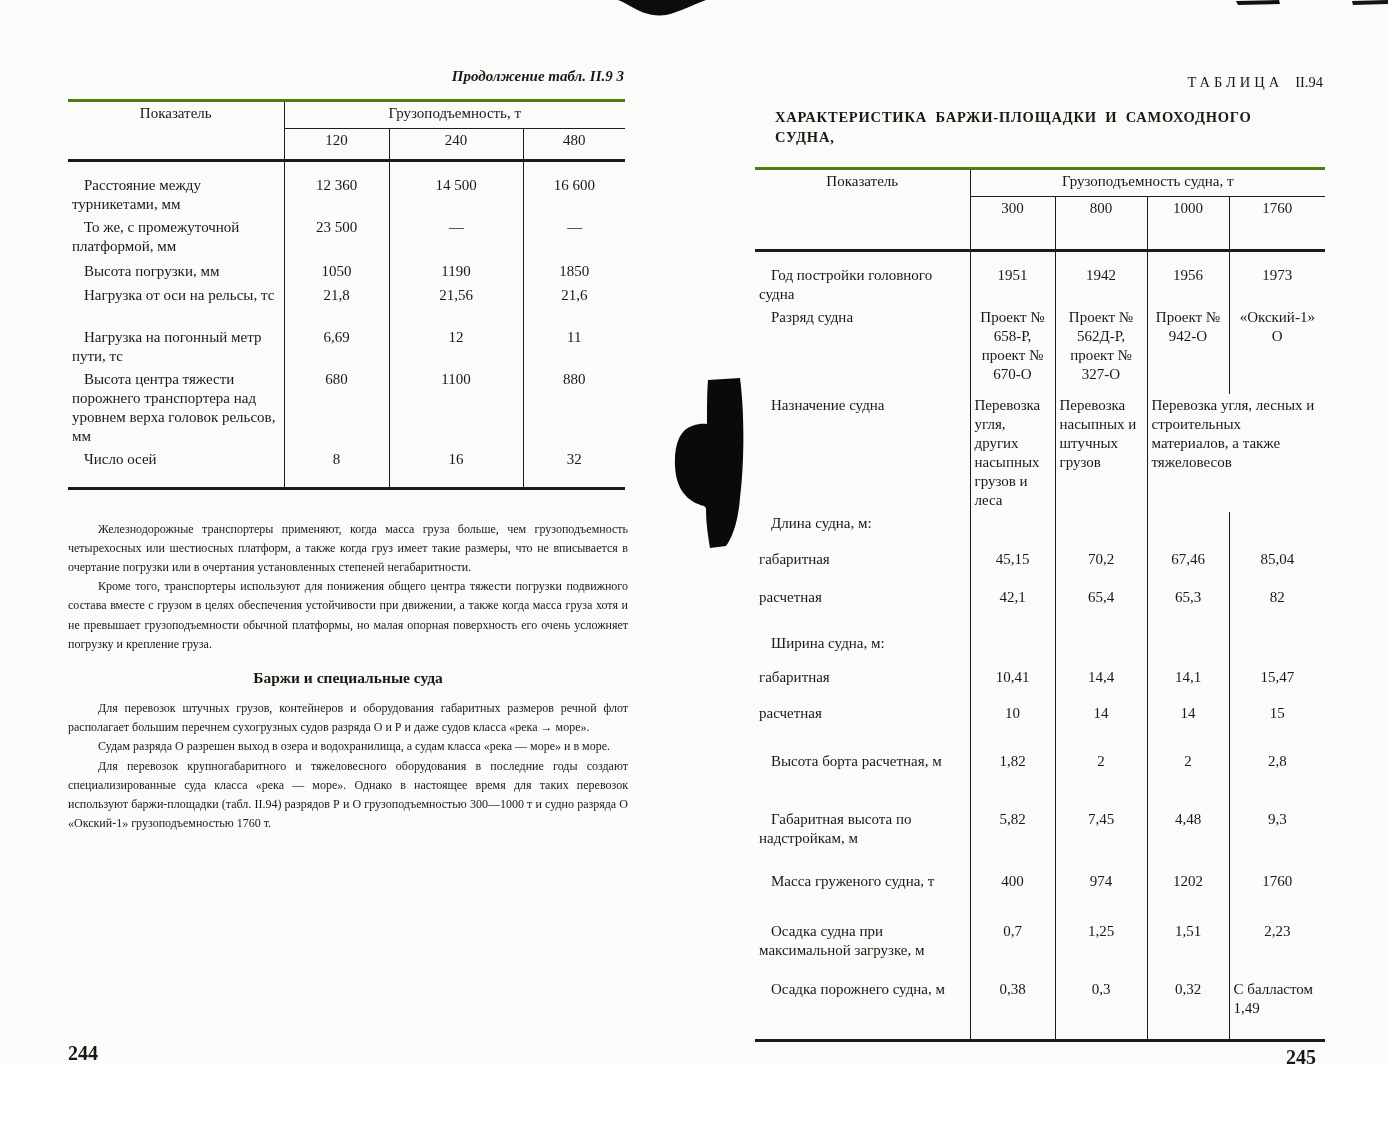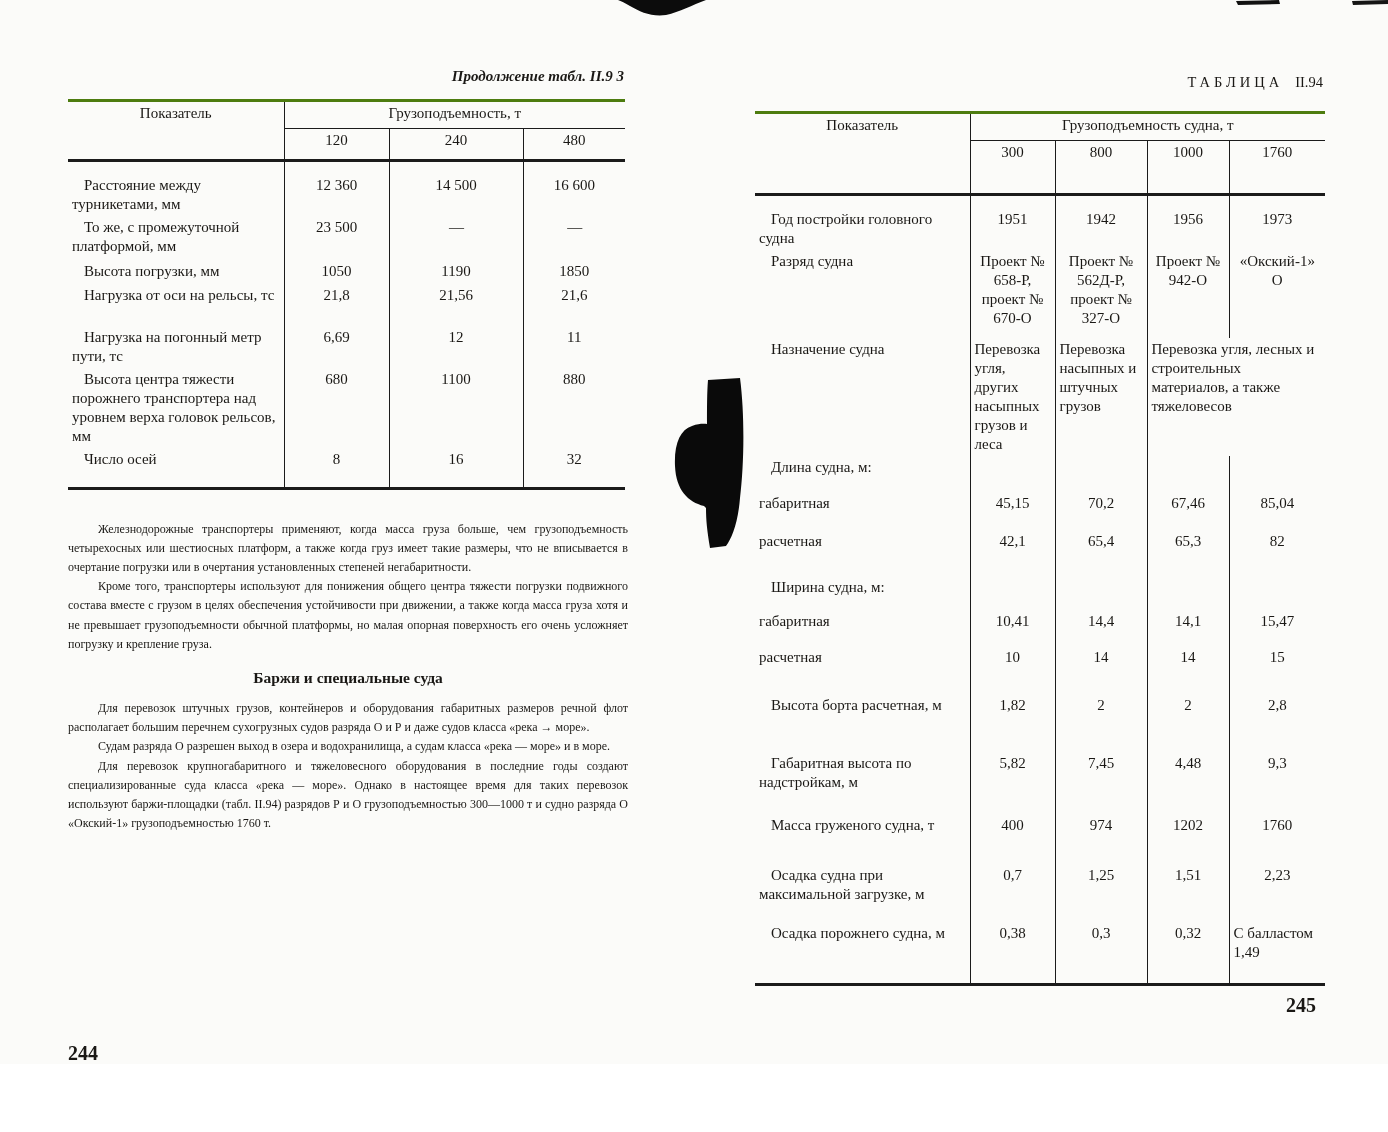--- a/index.html
+++ b/index.html
@@ -50,21 +50,21 @@
   .body-p {
     margin: 0; font-size: 12px; line-height: 19.2px;
     text-align: justify; text-indent: 30px;
   }
   .section-heading {
     margin: 15px 0 12px 0; text-align: center;
     font-size: 15.5px; font-weight: bold;
   }
   .page-number { position: absolute; font-weight: bold; font-size: 20px; }
   .pn-left { left: 68px; top: 1042px; }
-  .pn-right { left: 1286px; top: 994px; }
+  .pn-right { left: 1286px; top: 1046px; }
 
   
   .right-col { position: absolute; left: 755px; top: 74px; width: 570px; }
   .caption-right { text-align: right; font-size: 14.5px; padding-right: 2px; }
   .caption-right .spaced { letter-spacing: 4px; margin-right: 12px; }
   .rtitle {
     margin-top: 16px; padding-left: 20px; padding-right: 28px;
     font-weight: bold; font-size: 14.5px; line-height: 20px;
     letter-spacing: 0.8px; word-spacing: 4px;
   }
@@ -157,20 +157,21 @@
 
   <div class="page-number pn-left">244</div>
 
   <div class="right-col">
 
     <div class="caption-right">
       <span class="spaced">ТАБЛИЦА</span><span>II.94</span>
     </div>
 
     <div class="rtitle">
+      <div>ХАРАКТЕРИСТИКА БАРЖИ-ПЛОЩАДКИ И САМОХОДНОГО СУДНА,</div>
     </div>
 
     <table class="tbl rtbl">
       <colgroup>
           <col style="width:215px">
           <col style="width:85px">
           <col style="width:92px">
           <col style="width:82px">
           <col style="width:96px">
         </colgroup>

